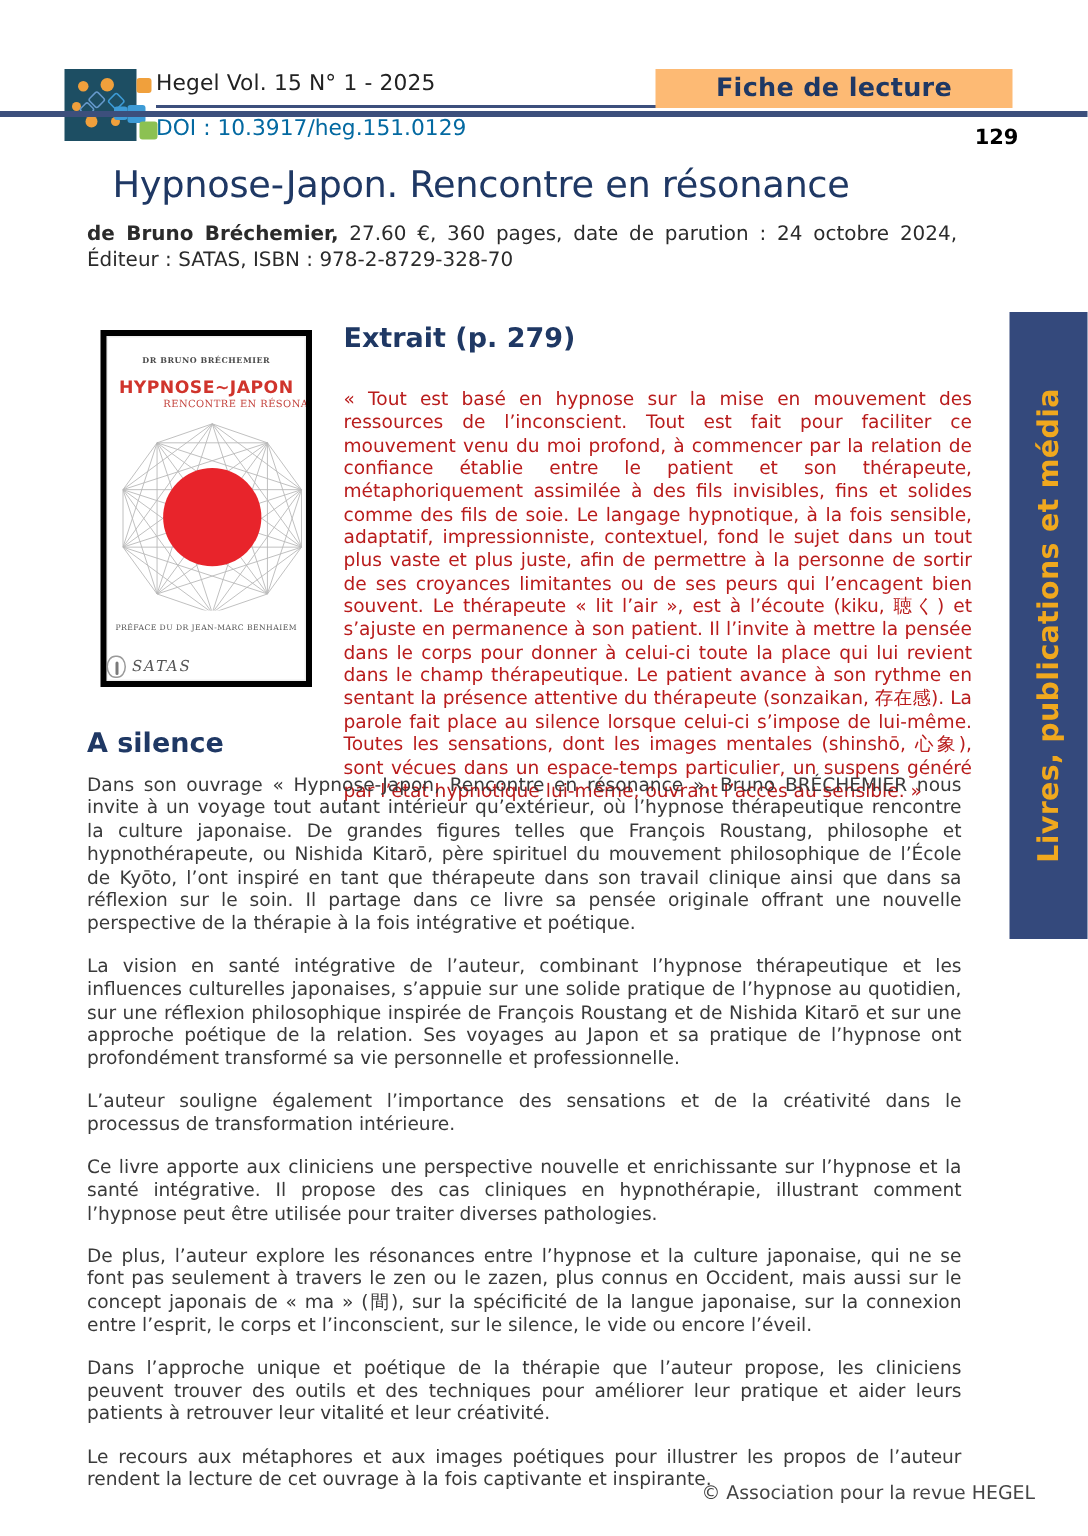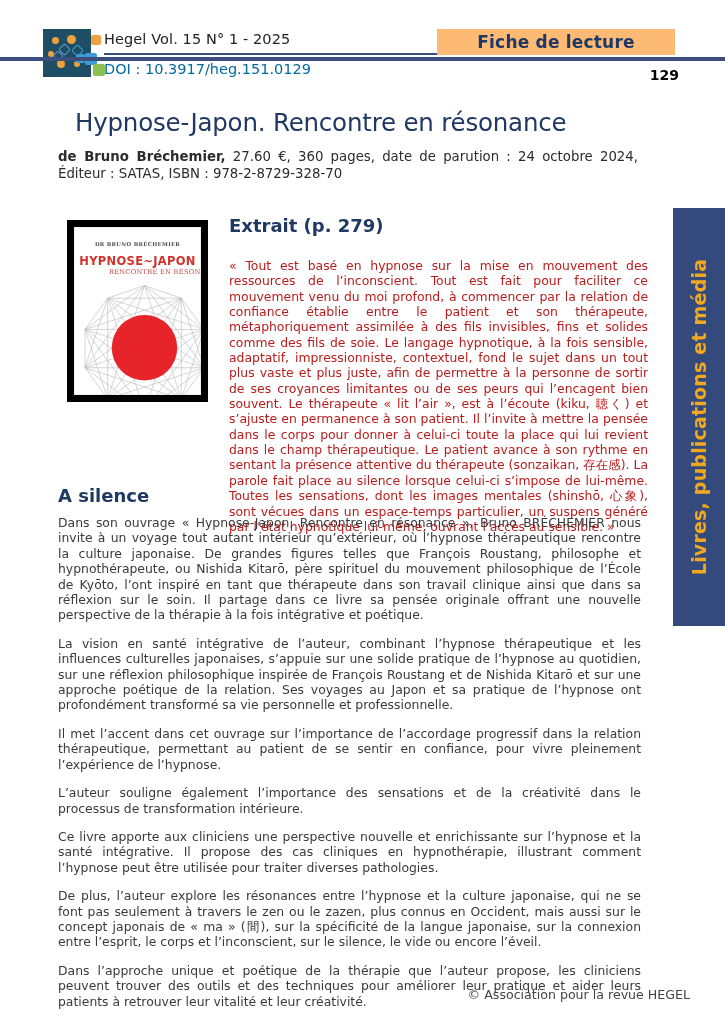--- a/index.html
+++ b/index.html
@@ -10,21 +10,21 @@
     background: #ffffff;
     font-family: "DejaVu Sans", "Liberation Sans", sans-serif;
     color: #222;
     position: relative;
     overflow: hidden;
   }
 
   
   .header {
     position: absolute;
-    left: 0; top: 1px; width: 725px; height: 96px;
+    left: 0; top: 18px; width: 725px; height: 96px;
   }
   .logo-box {
     position: absolute; left: 43px; top: 28px;
     width: 48px; height: 48px;
     background: #1d4e63;
   }
   .logo-dot { position: absolute; border-radius: 50%; }
   .logo-sq  { position: absolute; border: 1.6px solid #69c; border-radius: 2px; }
 
   .logo-tabs { position: absolute; left: 91px; top: 30px; width: 12px; }
@@ -72,23 +72,23 @@
   .book-meta {
     position: absolute; left: 58px; top: 148px; width: 580px;
     font-size: 13.3px; color: #2b2b2b; line-height: 17px;
     text-align: justify;
   }
   .book-meta b { font-weight: bold; }
 
   
   .cover {
     position: absolute; left: 67px; top: 220px;
-    width: 141px; height: 182px;
+    width: 141px; height: 238px;
     background: #ffffff;
-    border: 7px solid #000000;
+    border: 4px solid #000000;
     box-shadow: 0 0 0 1px #efefef inset;
     overflow: hidden;
   }
   .cover-author {
     position:absolute; top:14px; left:0; width:100%;
     text-align:center; font-size:5.3px; font-weight:bold;
     letter-spacing:.35px; color:#4a4a4a;
     font-family:"DejaVu Serif","Liberation Serif",serif;
   }
   .cover-title {
@@ -265,21 +265,20 @@
   </div>
 </div>
 
 <div class="extrait-head">Extrait (p. 279)</div>
 <div class="extrait-body">« Tout est basé en hypnose sur la mise en mouvement des ressources de l’inconscient. Tout est fait pour faciliter ce mouvement venu du moi profond, à commencer par la relation de confiance établie entre le patient et son thérapeute, métaphoriquement assimilée à des fils invisibles, fins et solides comme des fils de soie. Le langage hypnotique, à la fois sensible, adaptatif, impressionniste, contextuel, fond le sujet dans un tout plus vaste et plus juste, afin de permettre à la personne de sortir de ses croyances limitantes ou de ses peurs qui l’encagent bien souvent. Le thérapeute « lit l’air », est à l’écoute (kiku, 聴く) et s’ajuste en permanence à son patient. Il l’invite à mettre la pensée dans le corps pour donner à celui-ci toute la place qui lui revient dans le champ thérapeutique. Le patient avance à son rythme en sentant la présence attentive du thérapeute (sonzaikan, 存在感). La parole fait place au silence lorsque celui-ci s’impose de lui-même. Toutes les sensations, dont les images mentales (shinshō, 心象), sont vécues dans un espace-temps particulier, un suspens généré par l’état hypnotique lui-même, ouvrant l’accès au sensible. »</div>
 
 <div class="apropos-head">A silence</div>
 <div class="apropos-body">
   <p>Dans son ouvrage « Hypnose-Japon, Rencontre en résonance », Bruno BRÉCHEMIER nous invite à un voyage tout autant intérieur qu’extérieur, où l’hypnose thérapeutique rencontre la culture japonaise. De grandes figures telles que François Roustang, philosophe et hypnothérapeute, ou Nishida Kitarō, père spirituel du mouvement philosophique de l’École de Kyōto, l’ont inspiré en tant que thérapeute dans son travail clinique ainsi que dans sa réflexion sur le soin. Il partage dans ce livre sa pensée originale offrant une nouvelle perspective de la thérapie à la fois intégrative et poétique.</p>
   <p>La vision en santé intégrative de l’auteur, combinant l’hypnose thérapeutique et les influences culturelles japonaises, s’appuie sur une solide pratique de l’hypnose au quotidien, sur une réflexion philosophique inspirée de François Roustang et de Nishida Kitarō et sur une approche poétique de la relation. Ses voyages au Japon et sa pratique de l’hypnose ont profondément transformé sa vie personnelle et professionnelle.</p>
-  <p>Il met l’accent dans cet ouvrage sur l’importance de l’accordage progressif dans la relation thérapeutique, permettant au patient de se sentir en confiance, pour vivre pleinement l’expérience de l’hypnose.</p>
   <p>L’auteur souligne également l’importance des sensations et de la créativité dans le processus de transformation intérieure.</p>
   <p>Ce livre apporte aux cliniciens une perspective nouvelle et enrichissante sur l’hypnose et la santé intégrative. Il propose des cas cliniques en hypnothérapie, illustrant comment l’hypnose peut être utilisée pour traiter diverses pathologies.</p>
   <p>De plus, l’auteur explore les résonances entre l’hypnose et la culture japonaise, qui ne se font pas seulement à travers le zen ou le zazen, plus connus en Occident, mais aussi sur le concept japonais de « ma » (間), sur la spécificité de la langue japonaise, sur la connexion entre l’esprit, le corps et l’inconscient, sur le silence, le vide ou encore l’éveil.</p>
   <p>Dans l’approche unique et poétique de la thérapie que l’auteur propose, les cliniciens peuvent trouver des outils et des techniques pour améliorer leur pratique et aider leurs patients à retrouver leur vitalité et leur créativité.</p>
   <p>Le recours aux métaphores et aux images poétiques pour illustrer les propos de l’auteur rendent la lecture de cet ouvrage à la fois captivante et inspirante.</p>
 </div>
 
 <div class="side-tab">
   <span class="side-tab-label">Livres, publications et média</span>
 </div>

